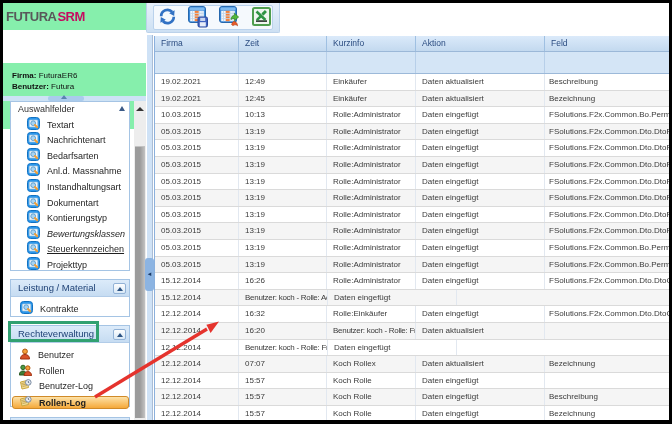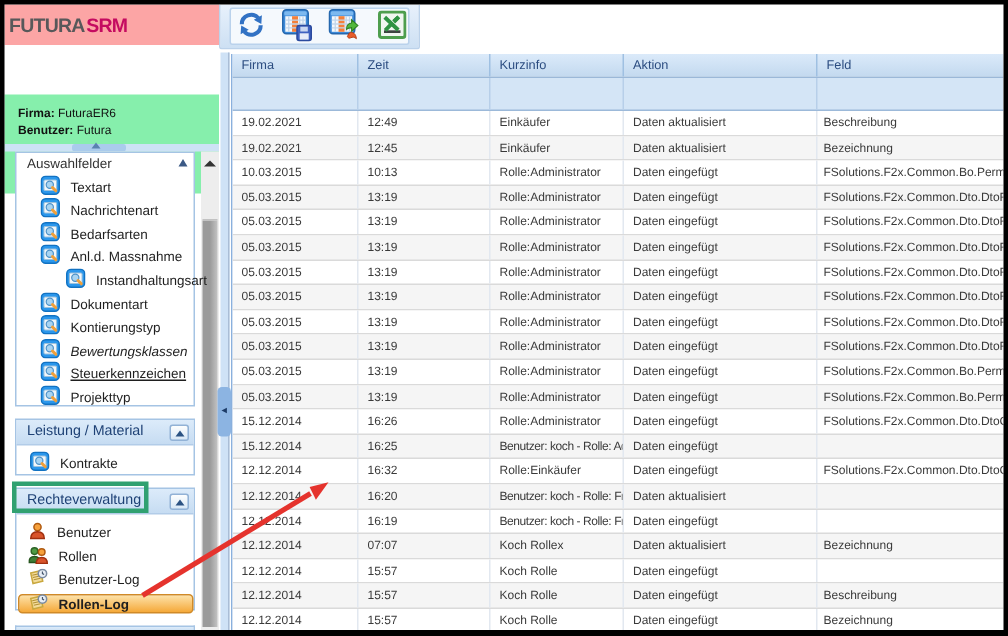--- a/index.html
+++ b/index.html
@@ -5,21 +5,21 @@
 *{margin:0;padding:0;box-sizing:border-box;}
 html,body{width:672px;height:424px;overflow:hidden;background:#fff;}
 body{font-family:"Liberation Sans",sans-serif;position:relative;}
 .abs{position:absolute;}
 
 #fT{left:0;top:0;width:672px;height:3px;background:#000;z-index:50;}
 #fB{left:0;top:420px;width:672px;height:4px;background:#000;z-index:50;}
 #fL{left:0;top:0;width:3px;height:424px;background:#000;z-index:50;}
 #fR{left:669px;top:0;width:3px;height:424px;background:#000;z-index:50;}
 
-#logo{left:3px;top:3px;width:143px;height:27px;background:#fca5a5;font-weight:bold;font-size:13px;letter-spacing:-0.5px;color:#58585a;line-height:27px;padding-left:3px;}
+#logo{left:3px;top:3px;width:143px;height:27px;background:#86efac;font-weight:bold;font-size:13px;letter-spacing:-0.5px;color:#58585a;line-height:27px;padding-left:3px;}
 #logo .srm{color:#c50b60;margin-left:1px;}
 
 #toolbar{left:146px;top:3px;width:134px;height:30px;background:linear-gradient(#e8f1fc,#cde0f3);border:1px solid #bcd2ea;border-top:none;border-radius:0 0 2px 2px;}
 #tbbox{left:153px;top:5px;width:120px;height:25px;background:#f5f9fd;border:1px solid #bad2ec;border-radius:2px;}
 
 #upanel{left:3px;top:47px;width:143px;height:66px;background:#86efac;font-size:8px;color:#111;margin-top:16px;}
 #upanel .row{position:absolute;left:9px;white-space:nowrap;}
 #upanel a{color:#1a3ab8;text-decoration:underline;font-size:11px;}
 
 #hsplit{left:3px;top:96px;width:143px;height:5px;background:#cde2f5;}
@@ -142,21 +142,21 @@
         <rect x="2.3" y="3" width="8.4" height="7" rx="0.8" fill="#f2f7fb" stroke="#9cc2dd" stroke-width="0.7"></rect>
         <circle cx="6.2" cy="6.2" r="2.4" fill="#a8d4f2" stroke="#4e92c8" stroke-width="0.8"></circle>
         <path d="M8 8 L10.2 10.2" stroke="#f09f38" stroke-width="2" stroke-linecap="round"></path>
       </svg>Bedarfsarten</div>
     <div class="item" style="left: 16px; top: 61.3px;"><svg width="13" height="13" viewBox="0 0 13 13">
         <rect x="0.5" y="0.5" width="12" height="12" rx="3" fill="#2b97ec" stroke="#1272c2"></rect>
         <rect x="2.3" y="3" width="8.4" height="7" rx="0.8" fill="#f2f7fb" stroke="#9cc2dd" stroke-width="0.7"></rect>
         <circle cx="6.2" cy="6.2" r="2.4" fill="#a8d4f2" stroke="#4e92c8" stroke-width="0.8"></circle>
         <path d="M8 8 L10.2 10.2" stroke="#f09f38" stroke-width="2" stroke-linecap="round"></path>
       </svg>Anl.d. Massnahme</div>
-    <div class="item" style="left: 33px; top: 76.9px;"><svg width="13" height="13" viewBox="0 0 13 13">
+    <div class="item" style="left: 16px; top: 76.9px;"><svg width="13" height="13" viewBox="0 0 13 13">
         <rect x="0.5" y="0.5" width="12" height="12" rx="3" fill="#2b97ec" stroke="#1272c2"></rect>
         <rect x="2.3" y="3" width="8.4" height="7" rx="0.8" fill="#f2f7fb" stroke="#9cc2dd" stroke-width="0.7"></rect>
         <circle cx="6.2" cy="6.2" r="2.4" fill="#a8d4f2" stroke="#4e92c8" stroke-width="0.8"></circle>
         <path d="M8 8 L10.2 10.2" stroke="#f09f38" stroke-width="2" stroke-linecap="round"></path>
       </svg>Instandhaltungsart</div>
     <div class="item" style="left: 16px; top: 92.5px;"><svg width="13" height="13" viewBox="0 0 13 13">
         <rect x="0.5" y="0.5" width="12" height="12" rx="3" fill="#2b97ec" stroke="#1272c2"></rect>
         <rect x="2.3" y="3" width="8.4" height="7" rx="0.8" fill="#f2f7fb" stroke="#9cc2dd" stroke-width="0.7"></rect>
         <circle cx="6.2" cy="6.2" r="2.4" fill="#a8d4f2" stroke="#4e92c8" stroke-width="0.8"></circle>
         <path d="M8 8 L10.2 10.2" stroke="#f09f38" stroke-width="2" stroke-linecap="round"></path>
@@ -330,42 +330,40 @@
       </div>
       <div class="r">
         <div class="c1">15.12.2014</div>
         <div class="c2">16:26</div>
         <div class="c3">Rolle:Administrator</div>
         <div class="c4">Daten eingefügt</div>
         <div class="c5">FSolutions.F2x.Common.Dto.DtoCommon</div>
       </div>
       <div class="r alt">
         <div class="c1">15.12.2014</div>
-        <div class="c2">16:25</div>
         <div class="c3"><span class="tight">Benutzer: koch - Rolle: Admin</span></div>
         <div class="c4">Daten eingefügt</div>
         <div class="c5"></div>
       </div>
       <div class="r">
         <div class="c1">12.12.2014</div>
         <div class="c2">16:32</div>
         <div class="c3">Rolle:Einkäufer</div>
         <div class="c4">Daten eingefügt</div>
         <div class="c5">FSolutions.F2x.Common.Dto.DtoCommon</div>
       </div>
       <div class="r alt">
         <div class="c1">12.12.2014</div>
         <div class="c2">16:20</div>
         <div class="c3"><span class="tight">Benutzer: koch - Rolle: Freig</span></div>
         <div class="c4">Daten aktualisiert</div>
         <div class="c5"></div>
       </div>
       <div class="r">
         <div class="c1">12.12.2014</div>
-        <div class="c2">16:19</div>
         <div class="c3"><span class="tight">Benutzer: koch - Rolle: Freig</span></div>
         <div class="c4">Daten eingefügt</div>
         <div class="c5"></div>
       </div>
       <div class="r alt">
         <div class="c1">12.12.2014</div>
         <div class="c2">07:07</div>
         <div class="c3">Koch Rollex</div>
         <div class="c4">Daten aktualisiert</div>
         <div class="c5">Bezeichnung</div>

